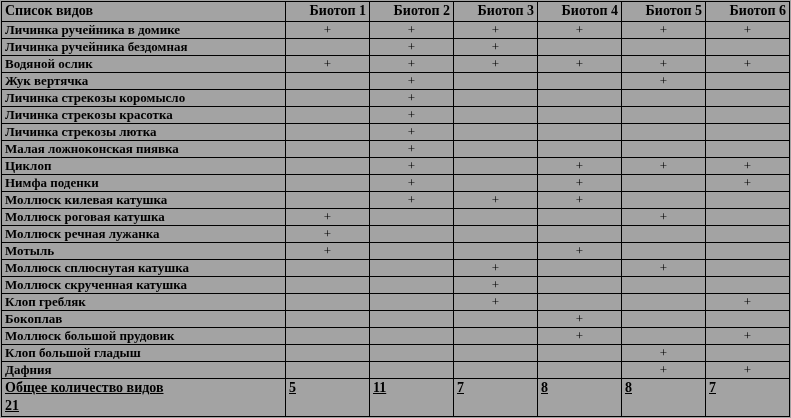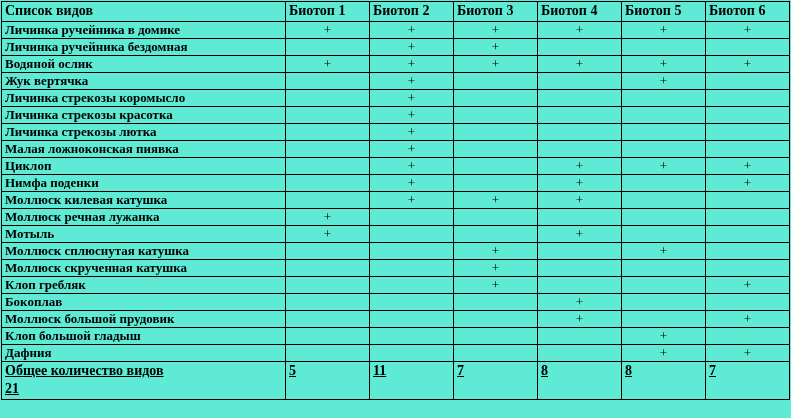--- a/index.html
+++ b/index.html
@@ -6,21 +6,21 @@
   html, body {
     margin: 0;
     padding: 0;
     background: #ffffff;
     font-family: "Liberation Serif", "DejaVu Serif", serif;
   }
   .page {
     width: 791px;
     height: 418px;
     padding: 1px 1px 0 1px;
-    background: #5eead4;
+    background: #a3a3a3;
   }
   table.species-table {
     border-collapse: collapse;
     width: 788px;
     table-layout: fixed;
   }
   col.col-species { width: 284px; }
   col.col-biotope { width: 84px; }
   th, td {
     border: 1px solid #000000;
@@ -36,21 +36,21 @@
   thead tr { height: 20px; }
   tbody tr { height: 17px; }
   tfoot tr { height: 38px; text-decoration: underline; }
   th.species-header {
     text-align: left;
     font-weight: bold;
     font-size: 14px;
     line-height: 18px;
   }
   th.biotope-header {
-    text-align: left;
+    text-align: right;
     font-weight: bold;
     font-size: 14px;
     line-height: 18px;
   }
   td.species-cell { text-align: left; font-weight: bold; }
   td.mark-cell { text-align: center; }
   tfoot td {
     font-weight: bold;
     font-size: 14px;
     line-height: 18px;
@@ -176,20 +176,29 @@
           <td class="mark-cell"></td>
           <td class="mark-cell">+</td>
         </tr>
         <tr>
           <td class="species-cell">Моллюск килевая катушка</td>
           <td class="mark-cell"></td>
           <td class="mark-cell">+</td>
           <td class="mark-cell">+</td>
           <td class="mark-cell">+</td>
           <td class="mark-cell"></td>
+          <td class="mark-cell"></td>
+        </tr>
+        <tr>
+          <td class="species-cell">Моллюск роговая катушка</td>
+          <td class="mark-cell">+</td>
+          <td class="mark-cell"></td>
+          <td class="mark-cell"></td>
+          <td class="mark-cell"></td>
+          <td class="mark-cell">+</td>
           <td class="mark-cell"></td>
         </tr>
         <tr>
           <td class="species-cell">Моллюск речная лужанка</td>
           <td class="mark-cell">+</td>
           <td class="mark-cell"></td>
           <td class="mark-cell"></td>
           <td class="mark-cell"></td>
           <td class="mark-cell"></td>
           <td class="mark-cell"></td>

